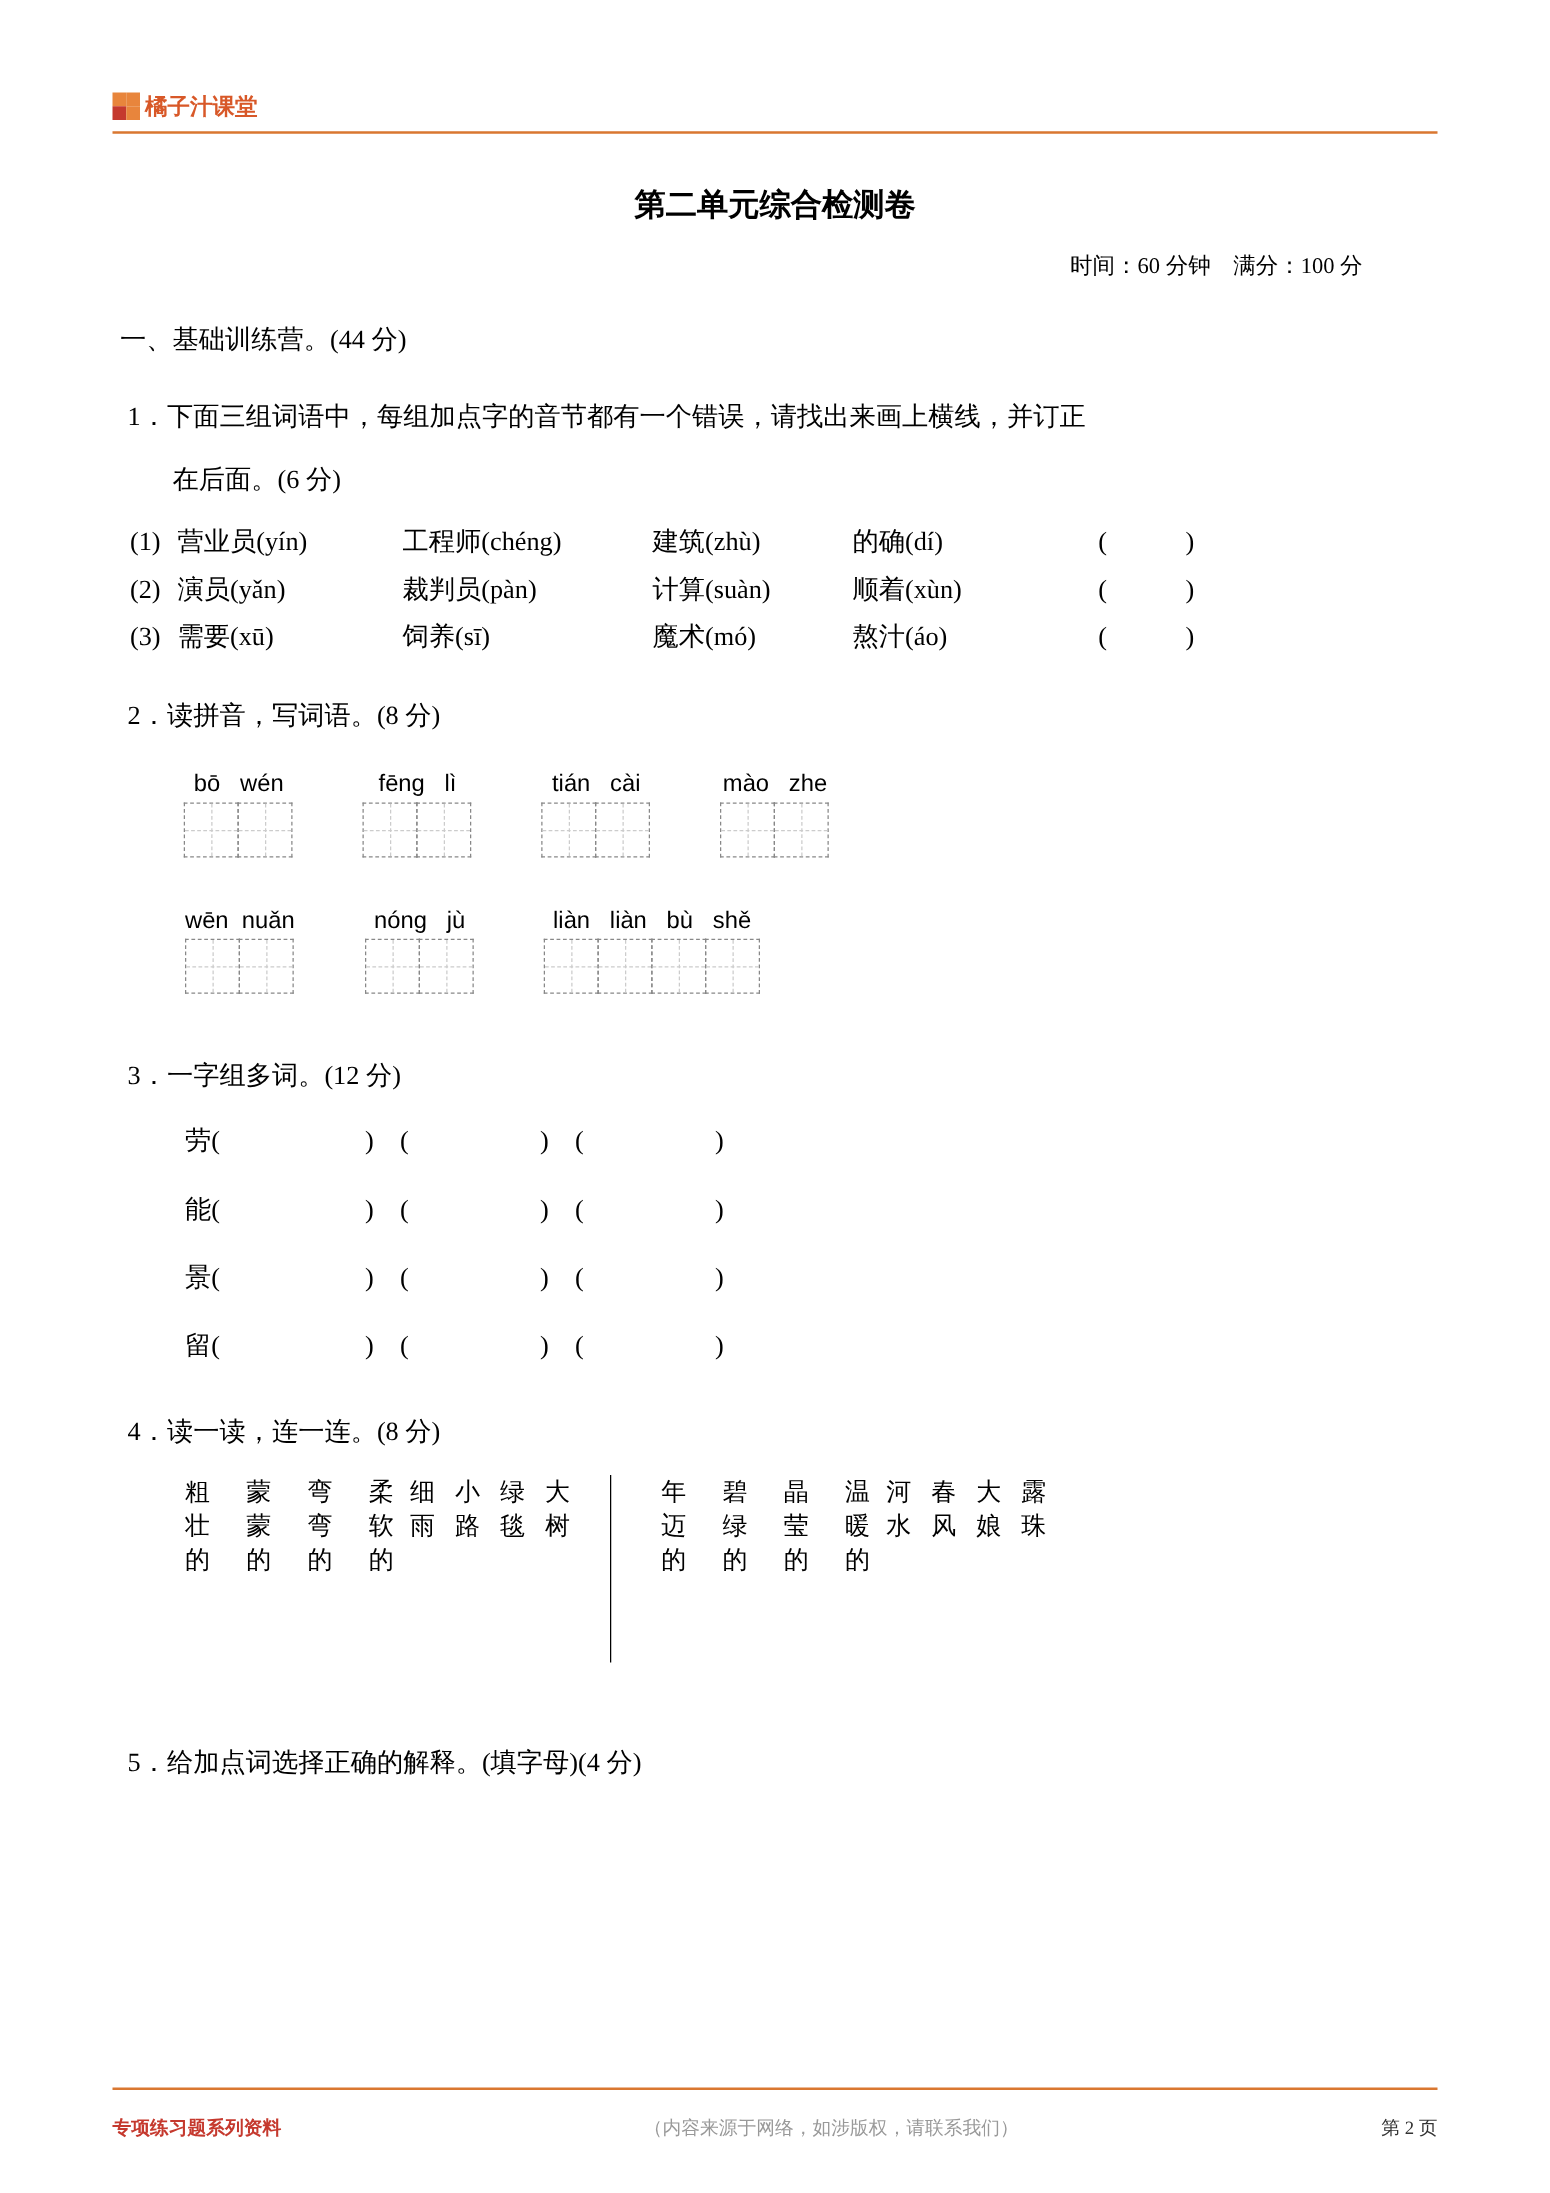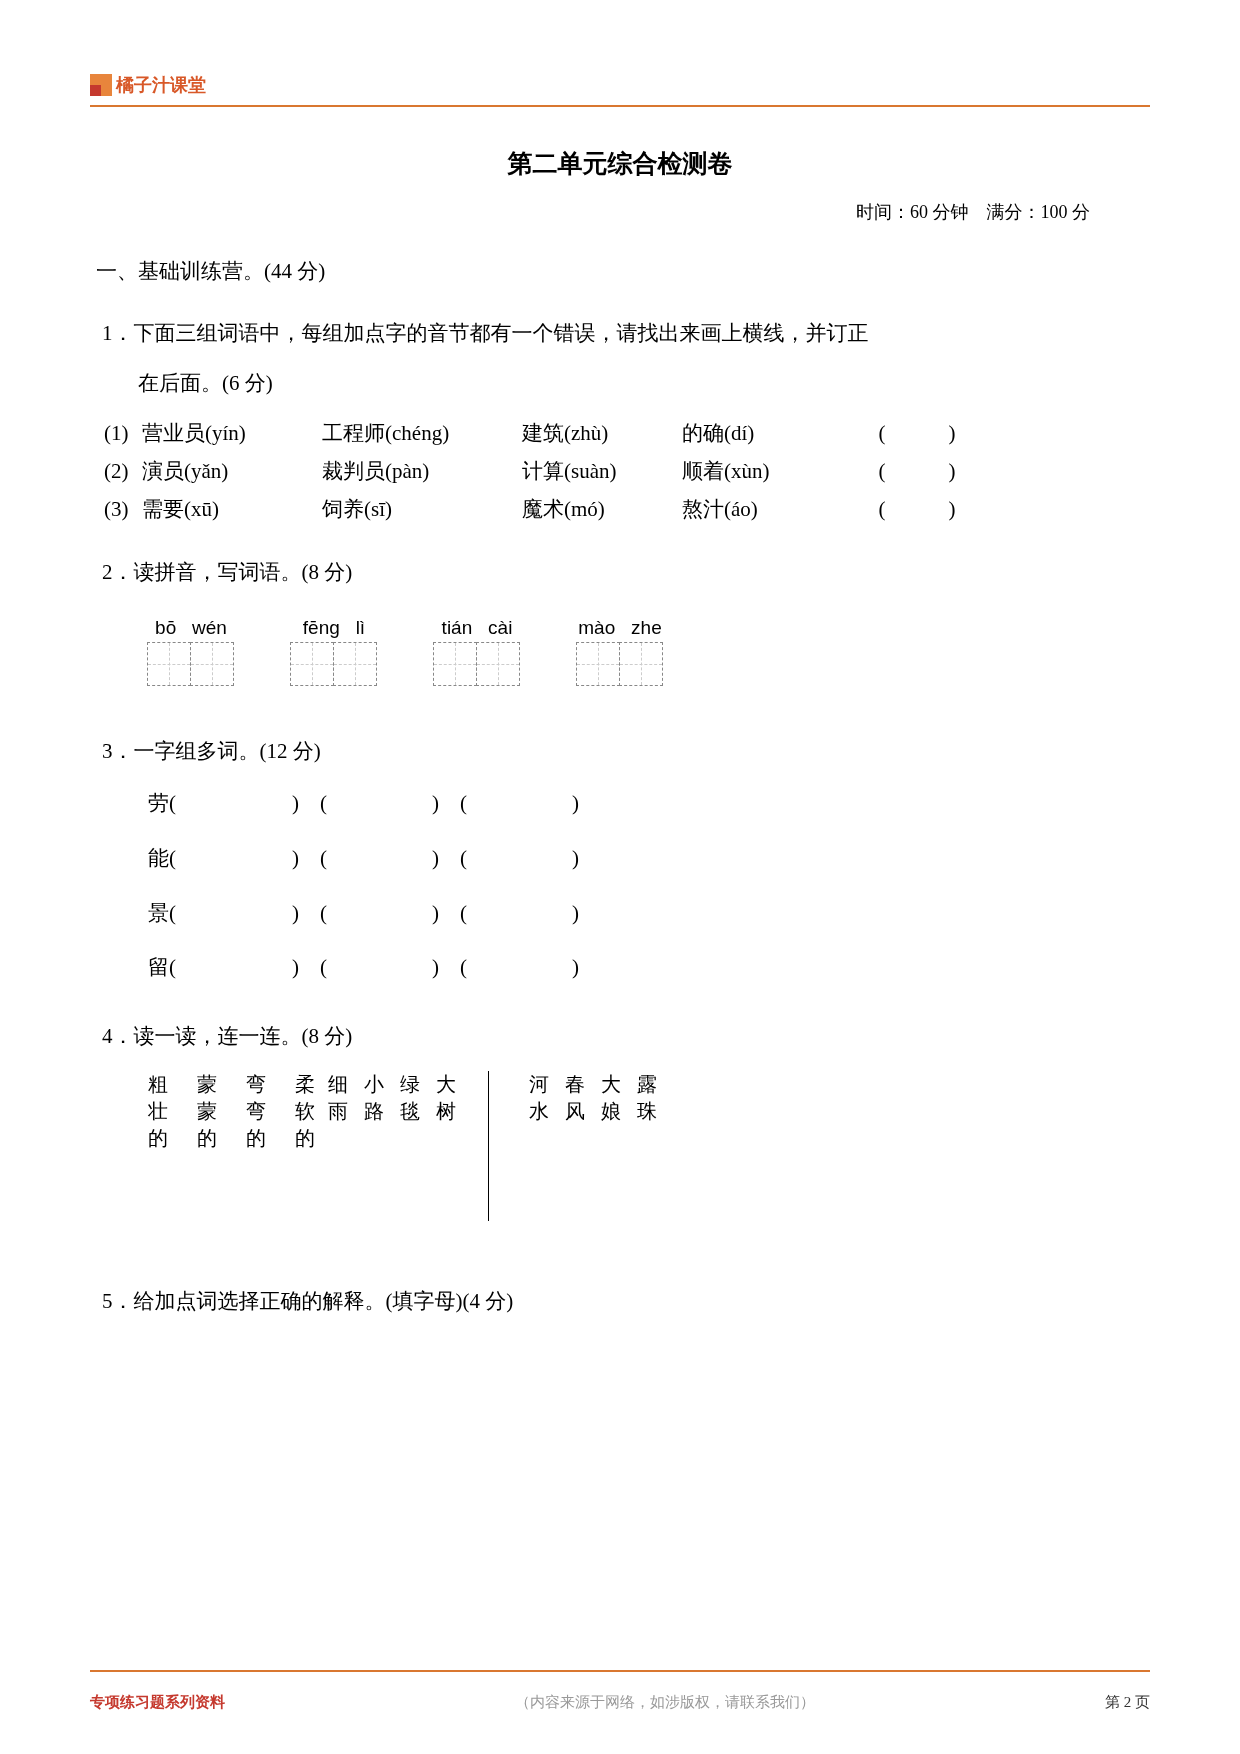--- a/index.html
+++ b/index.html
@@ -268,20 +268,45 @@
         </div>
       </div>
       <div class="pinyin-item">
         <div class="pinyin-label">mào   zhe</div>
         <div class="char-boxes">
           <div class="char-box"></div>
           <div class="char-box"></div>
         </div>
       </div>
     </div>
+  <div class="pinyin-row" id="pinyin-row2">
+      <div class="pinyin-item">
+        <div class="pinyin-label">wēn  nuǎn</div>
+        <div class="char-boxes">
+          <div class="char-box"></div>
+          <div class="char-box"></div>
+        </div>
+      </div>
+      <div class="pinyin-item">
+        <div class="pinyin-label">nóng   jù</div>
+        <div class="char-boxes">
+          <div class="char-box"></div>
+          <div class="char-box"></div>
+        </div>
+      </div>
+      <div class="pinyin-item">
+        <div class="pinyin-label">liàn   liàn   bù   shě</div>
+        <div class="char-boxes">
+          <div class="char-box"></div>
+          <div class="char-box"></div>
+          <div class="char-box"></div>
+          <div class="char-box"></div>
+        </div>
+      </div>
+    </div>
 </div>
 
 <div class="question" style="margin-top:10px;">3．一字组多词。(12 分)</div>
 <div class="multi-word" id="q3-block">
     <div class="multi-row">
       <span class="mw-char">劳(</span>
       <span class="mw-blank">　　　　)　(</span>
       <span class="mw-blank">　　　　)　(</span>
       <span class="mw-blank">　　　　)</span>
     </div>
@@ -313,20 +338,26 @@
       <div>弯弯的</div>
       <div>柔软的</div>
     </div>
   <div class="match-col left-b" id="m-lb">
       <div>细雨</div>
       <div>小路</div>
       <div>绿毯</div>
       <div>大树</div>
     </div>
   <div class="divider"></div>
+  <div class="match-col right-a" id="m-ra">
+      <div>年迈的</div>
+      <div>碧绿的</div>
+      <div>晶莹的</div>
+      <div>温暖的</div>
+    </div>
   <div class="match-col right-b" id="m-rb">
       <div>河水</div>
       <div>春风</div>
       <div>大娘</div>
       <div>露珠</div>
     </div>
 </div>
 
 <div class="question" style="margin-top:55px;">5．给加点词选择正确的解释。(填字母)(4 分)</div>
 

